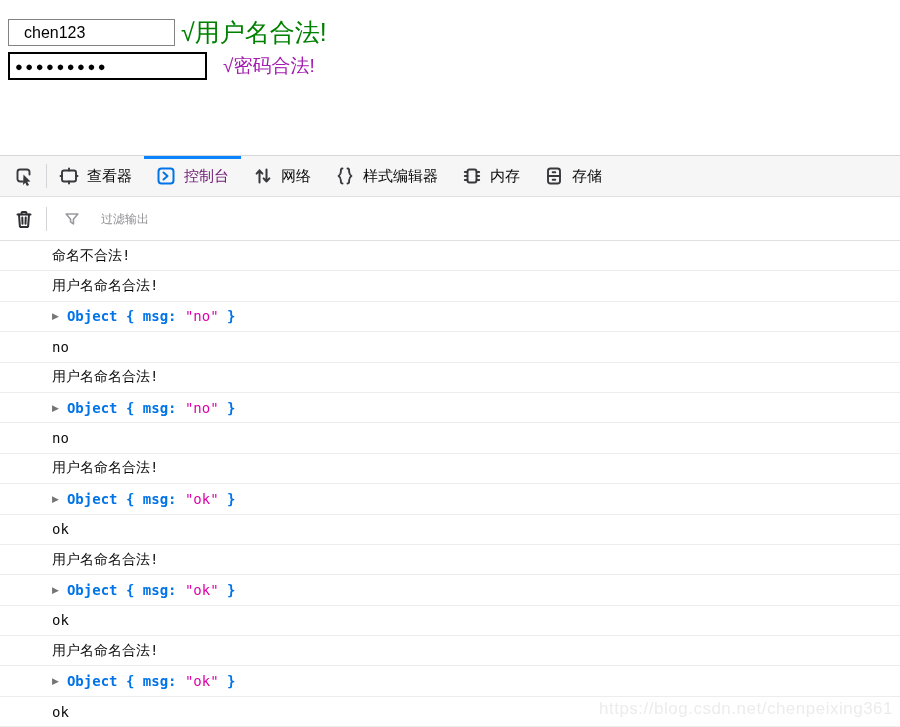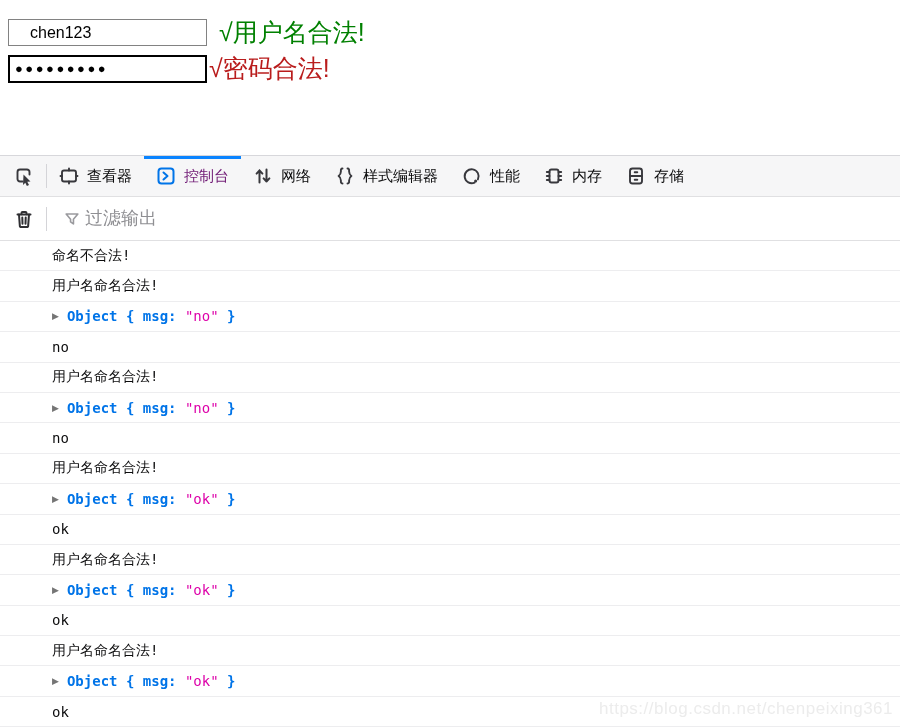--- a/index.html
+++ b/index.html
@@ -3,26 +3,26 @@
 <meta charset="utf-8">
 <style>
   * { margin:0; padding:0; box-sizing:border-box; }
   html,body { width:900px; height:727px; overflow:hidden; background:#fff;
               font-family:"Liberation Sans", sans-serif; }
   body { position:relative; }
 
   
   .form-area { position:absolute; top:16px; left:8px; }
   .form-row { display:flex; align-items:center; margin-bottom:3px; }
-  .txt-input { width:199px; height:27px; border:1px solid #828282; font-size:16px;
-               padding:0 21px; font-family:"Liberation Sans", sans-serif; background:#fff; }
+  .txt-input { width:167px; height:27px; border:1px solid #828282; font-size:16px;
+               padding:0 15px; font-family:"Liberation Sans", sans-serif; background:#fff; }
   .pwd-input { width:199px; height:28px; border:2px solid #000; font-size:13px;
                letter-spacing:2.5px; font-weight:bold; padding:0 5px; background:#fff; }
-  .msg-green { color:#008000; font-size:25px; margin-left:12px; white-space:nowrap; }
-  .msg-blue  { color:#b91c1c; font-size:25px; margin-left:2px; white-space:nowrap; }
+  .msg-green { color:#008000; font-size:25px; margin-left:6px; white-space:nowrap; }
+  .msg-blue  { color:#a21caf; font-size:19px; margin-left:16px; white-space:nowrap; }
 
   
   .devtools { position:absolute; top:155px; left:0; right:0; bottom:0;
               display:flex; flex-direction:column; }
 
   .tabbar { height:42px; flex:0 0 42px; background:#f6f6f7; border-top:1px solid #d7d7db;
             border-bottom:1px solid #e0e0e2; display:flex; align-items:center; overflow:hidden;text-align:right; }
   .toolbtn { display:flex; align-items:center; justify-content:center;
              width:32px; height:100%; margin-left:8px; color:#38383d; cursor:pointer; flex:0 0 auto; }
   .vdiv { width:1px; height:24px; background:#d4d4d8; flex:0 0 auto; }
@@ -32,21 +32,21 @@
   .tab.active { color:#701a75; }
   .tab.active .ticon { color:#0074e8; }
   .tab.active::before { content:""; position:absolute; top:-1px; left:0; right:0; height:4px;
                         background:#0a84ff; }
 
   .filterbar { height:44px; flex:0 0 44px; background:#fff; border-bottom:1px solid #e0e0e2;
                display:flex; align-items:center; }
   .trash { display:flex; align-items:center; justify-content:center; width:32px; height:100%;
            margin-left:8px; color:#2f2f33; cursor:pointer; flex:0 0 auto; }
   .funnel { display:flex; margin-left:16px; color:#9a9a9e; flex:0 0 auto; }
-  .filter-input { flex:1; border:none; outline:none; font-size:18px; margin-left:4px;
+  .filter-input { flex:1; border:none; outline:none; font-size:12px; margin-left:20px;
                   color:#0f172a; font-family:"Liberation Sans", sans-serif; background:transparent; }
   .filter-input::placeholder { color:#8f8f93; }
 
   .console-output { flex:1; position:relative; background:#fff; overflow:hidden; }
   .crow { height:30.4px; border-bottom:1px solid #ededef; display:flex; align-items:center;
           padding-left:52px; font-size:14px; color:#0c0c0d;
           font-family:"DejaVu Sans Mono", monospace; }
   .crow span { white-space:pre; }
   .tri { color:#757575; font-size:9px; margin-right:8px; font-family:"DejaVu Sans", sans-serif; }
   .obj-blue { color:#0074e8;font-weight:bold; }
@@ -118,29 +118,20 @@
     <div class="tab">
       <span class="ticon">
         <svg width="20" height="20" viewBox="0 0 20 20" fill="none" stroke="currentColor" stroke-width="1.9" stroke-linecap="round" stroke-linejoin="round">
           <path d="M7.5,2.5 C5.6,2.5 5.9,4.1 5.9,5.6 C5.9,7.6 5.6,8.6 3.6,10 C5.6,11.4 5.9,12.4 5.9,14.4 C5.9,15.9 5.6,17.5 7.5,17.5"></path>
           <path d="M12.5,2.5 C14.4,2.5 14.1,4.1 14.1,5.6 C14.1,7.6 14.4,8.6 16.4,10 C14.4,11.4 14.1,12.4 14.1,14.4 C14.1,15.9 14.4,17.5 12.5,17.5"></path>
         </svg>
       </span>
       <span>样式编辑器</span>
     </div>
 
-    <div class="tab">
-      <span class="ticon">
-        <svg width="20" height="20" viewBox="0 0 20 20" fill="none" stroke="currentColor" stroke-width="1.9" stroke-linecap="round">
-          <path d="M12.6,16.6 A7,7 0 1 1 15.9,13.4"></path>
-          <circle cx="13.6" cy="14.9" r="1.5" fill="currentColor" stroke="none"></circle>
-        </svg>
-      </span>
-      <span>性能</span>
-    </div>
 
     <div class="tab">
       <span class="ticon">
         <svg width="20" height="20" viewBox="0 0 20 20" fill="none" stroke="currentColor" stroke-width="1.9" stroke-linecap="round">
           <rect x="5.5" y="3.5" width="9" height="13" rx="2"></rect>
           <path d="M2.8,6 h2.7 M2.8,10 h2.7 M2.8,14 h2.7 M14.5,6 h2.7 M14.5,10 h2.7 M14.5,14 h2.7"></path>
         </svg>
       </span>
       <span>内存</span>
     </div>

